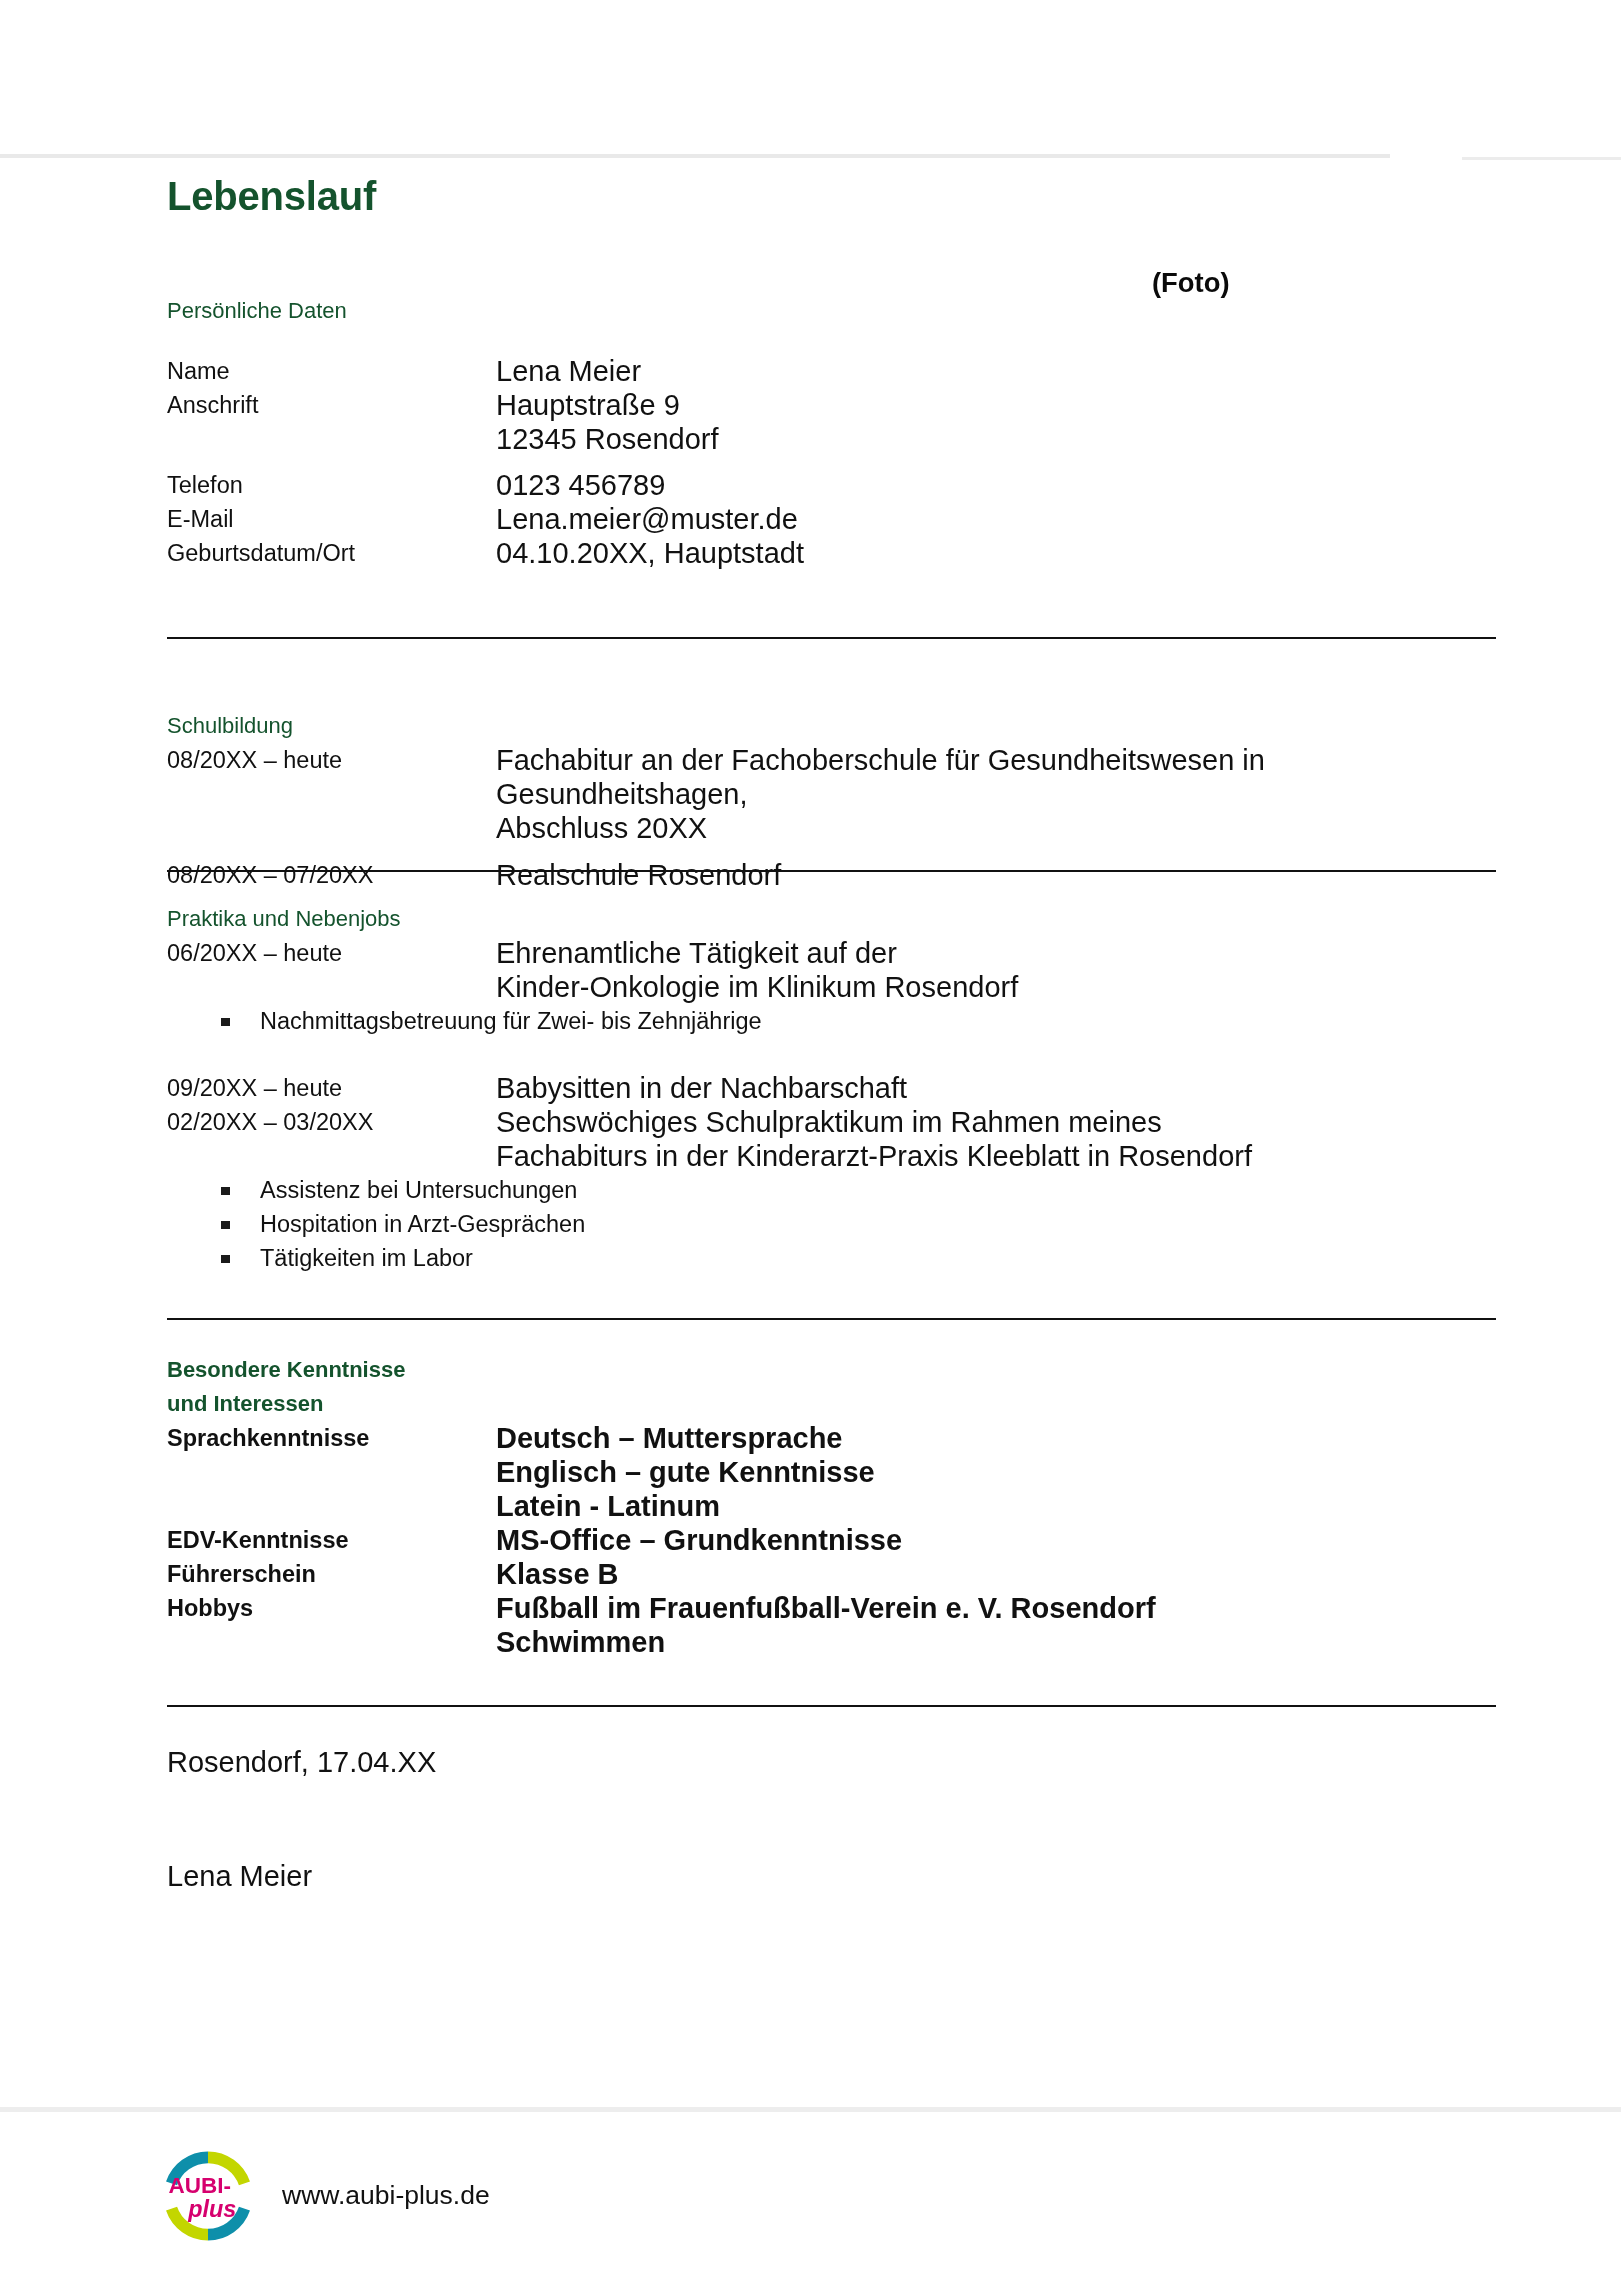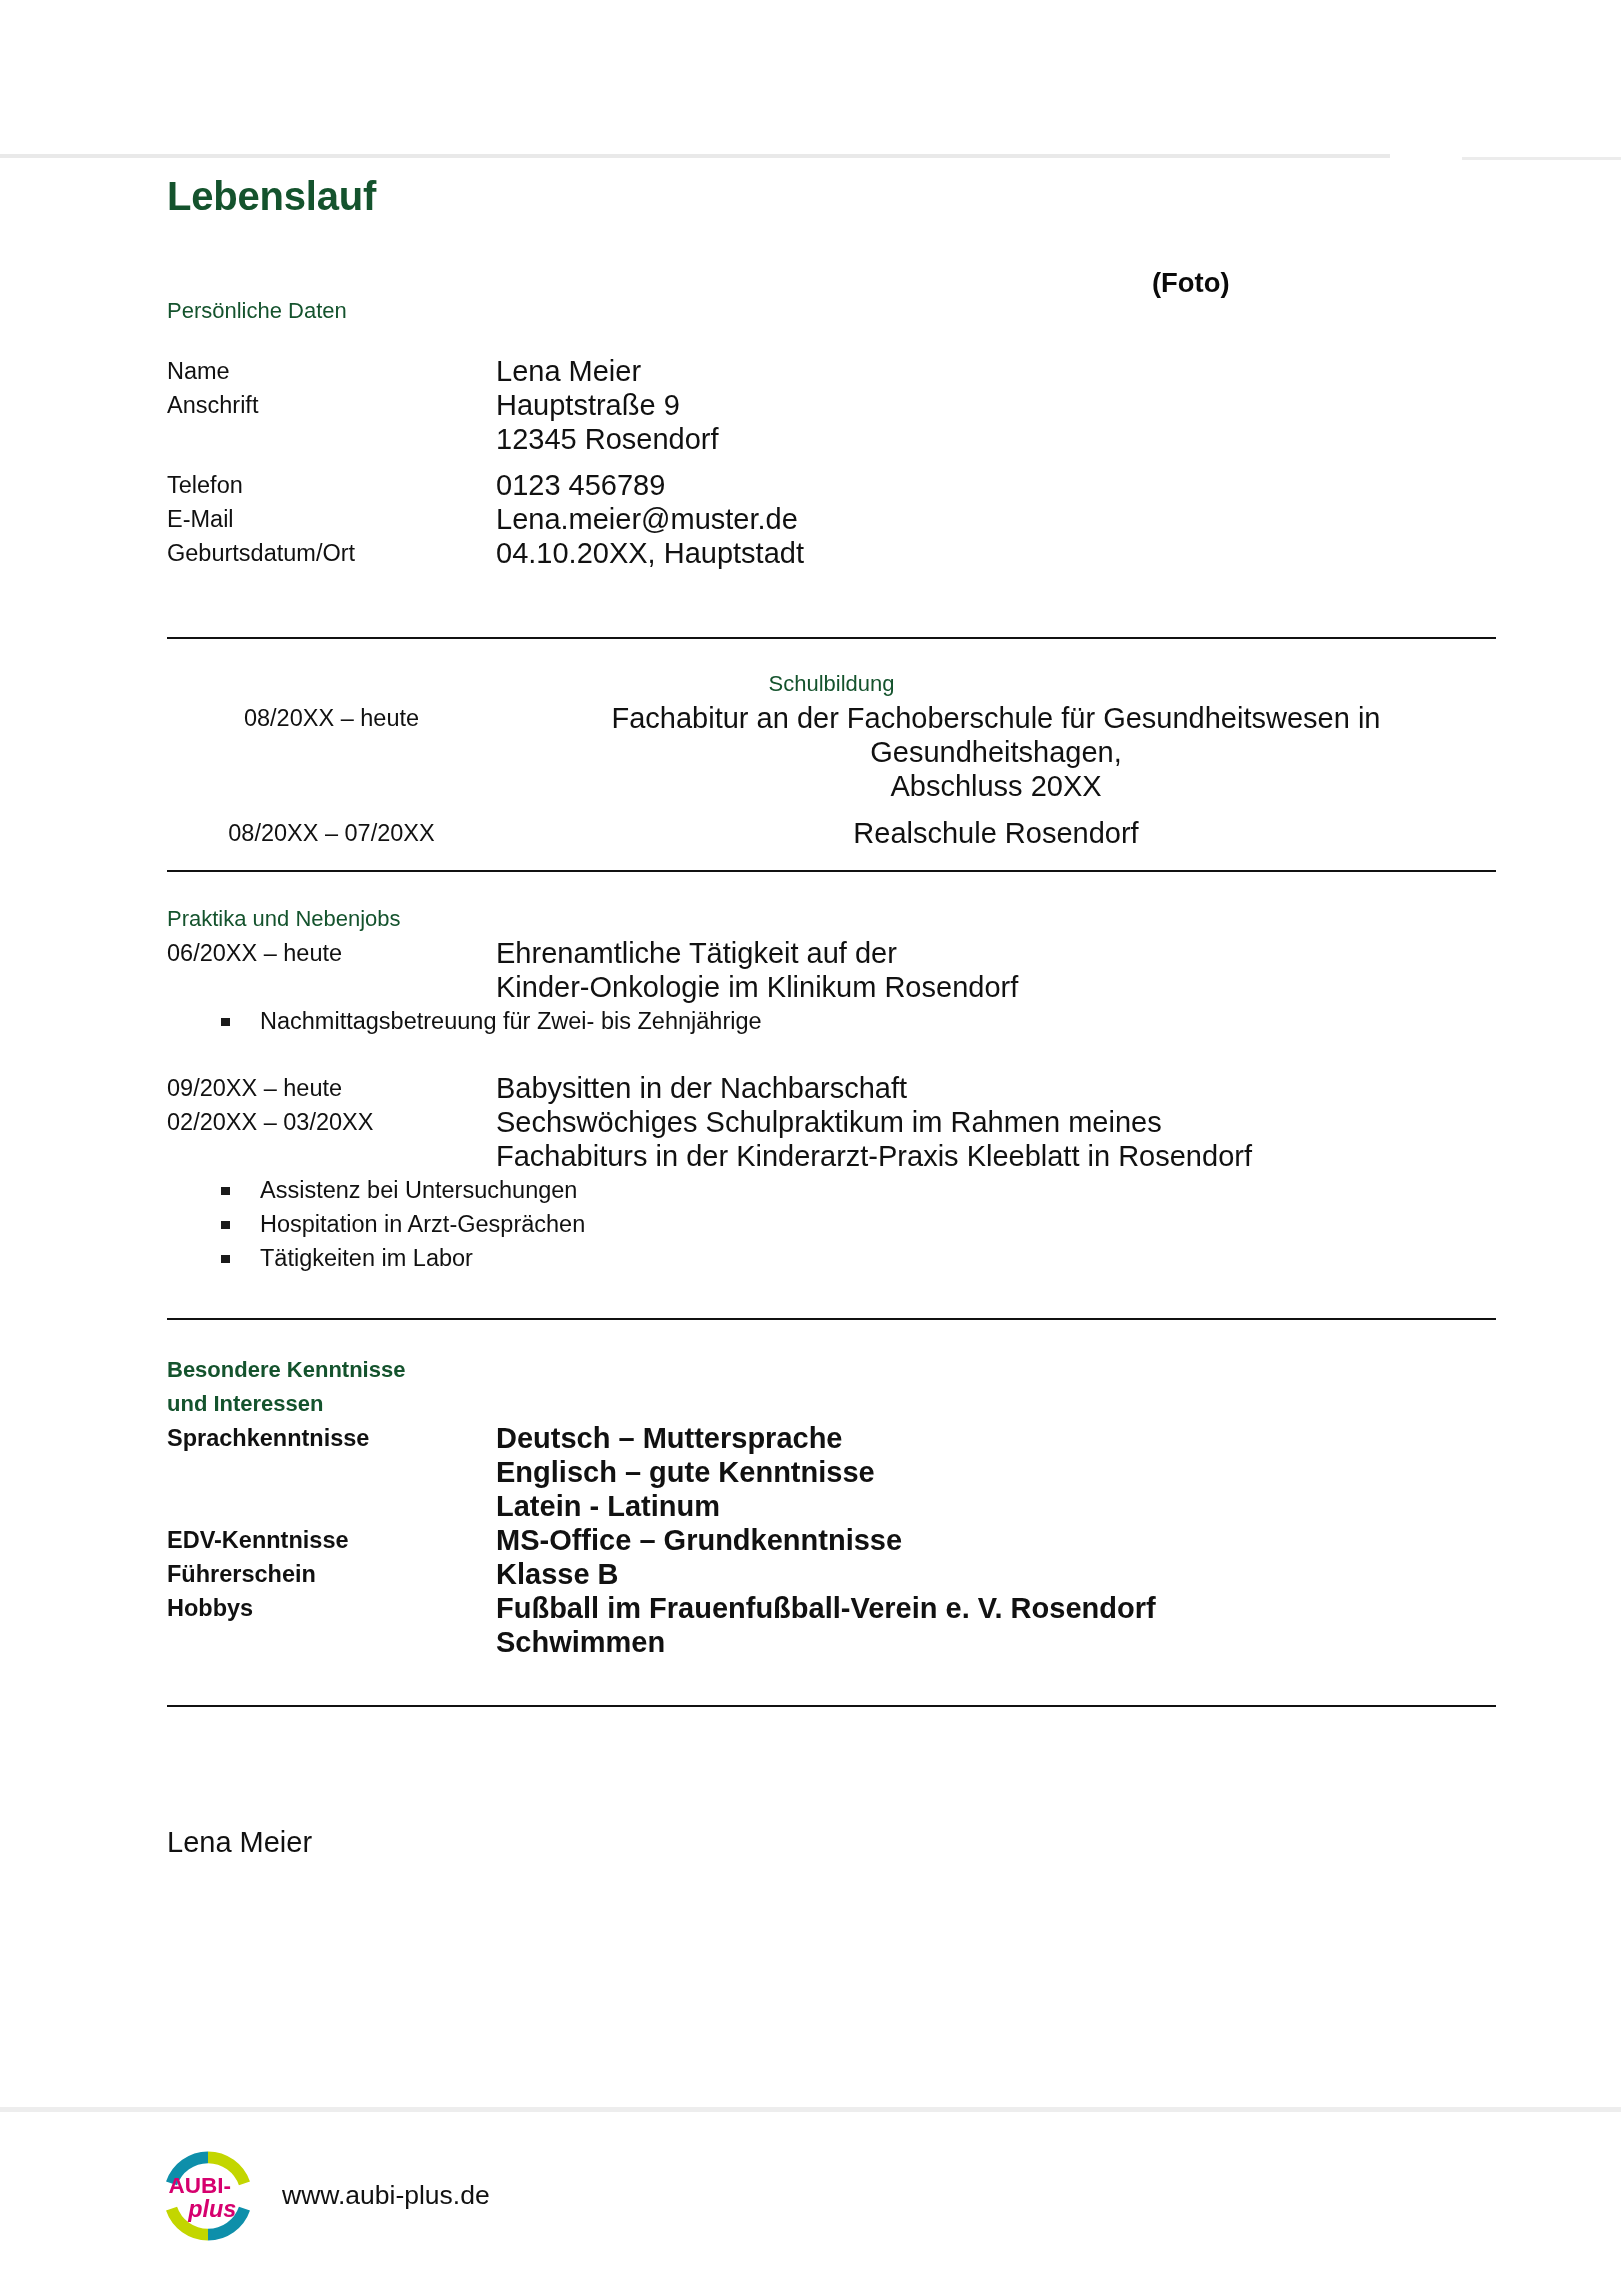--- a/index.html
+++ b/index.html
@@ -192,21 +192,21 @@
     </div>
 
     <div class="row">
       <div class="col-left">Geburtsdatum/Ort</div>
       <div class="col-right">04.10.20XX, Hauptstadt</div>
     </div>
   </div>
 
   <hr class="sep" style="position:absolute; left:167px; top:637px;">
 
-  <div class="block" style="top:667px;text-align:center;">
+  <div class="block" style="top:709px;">
     <div class="sec-head">Schulbildung</div>
 
     <div class="row">
       <div class="col-left">08/20XX – heute</div>
       <div class="col-right">
         <span class="ln">Fachabitur an der Fachoberschule für Gesundheitswesen in Gesundheitshagen,</span>
         <span class="ln">Abschluss 20XX</span>
       </div>
     </div>
 
@@ -297,20 +297,21 @@
       <div class="col-right">
         <span class="ln">Fußball im Frauenfußball-Verein e. V. Rosendorf</span>
         <span class="ln">Schwimmen</span>
       </div>
     </div>
   </div>
 
   <hr class="sep" style="position:absolute; left:167px; top:1705px;">
 
   <div class="block" style="top:1745px;">
+    <div class="col-right">Rosendorf, 17.04.XX</div>
     <div style="height:80px"></div>
     <div class="col-right">Lena Meier</div>
   </div>
 
   <div class="ftr-rule"></div>
 
   <div class="footer">
 
     <div class="logo">
       <svg viewBox="0 0 100 100" width="90" height="90" xmlns="http://www.w3.org/2000/svg">

